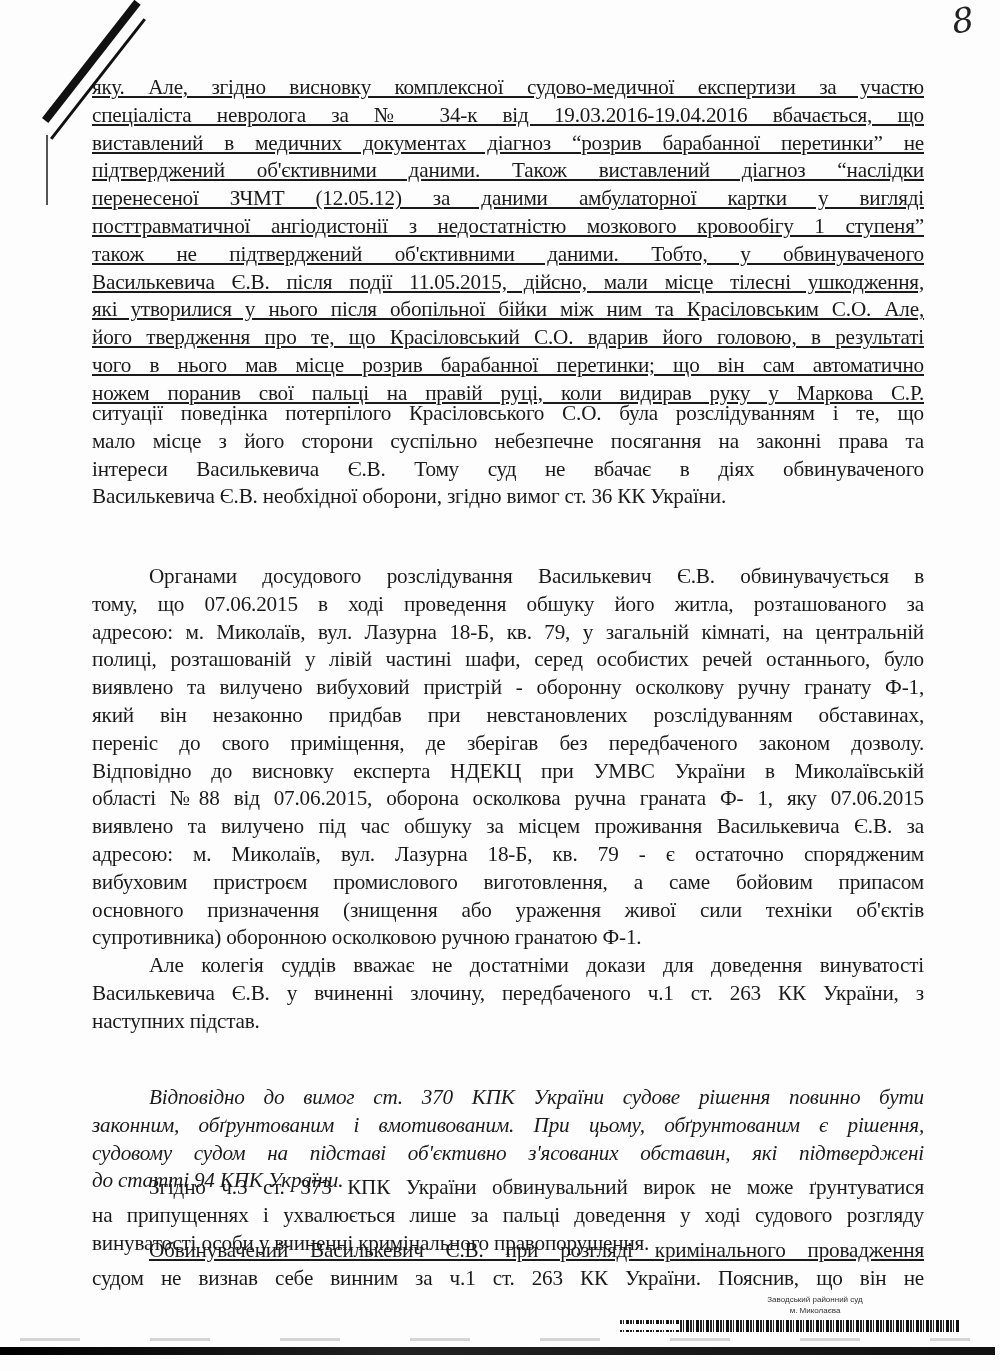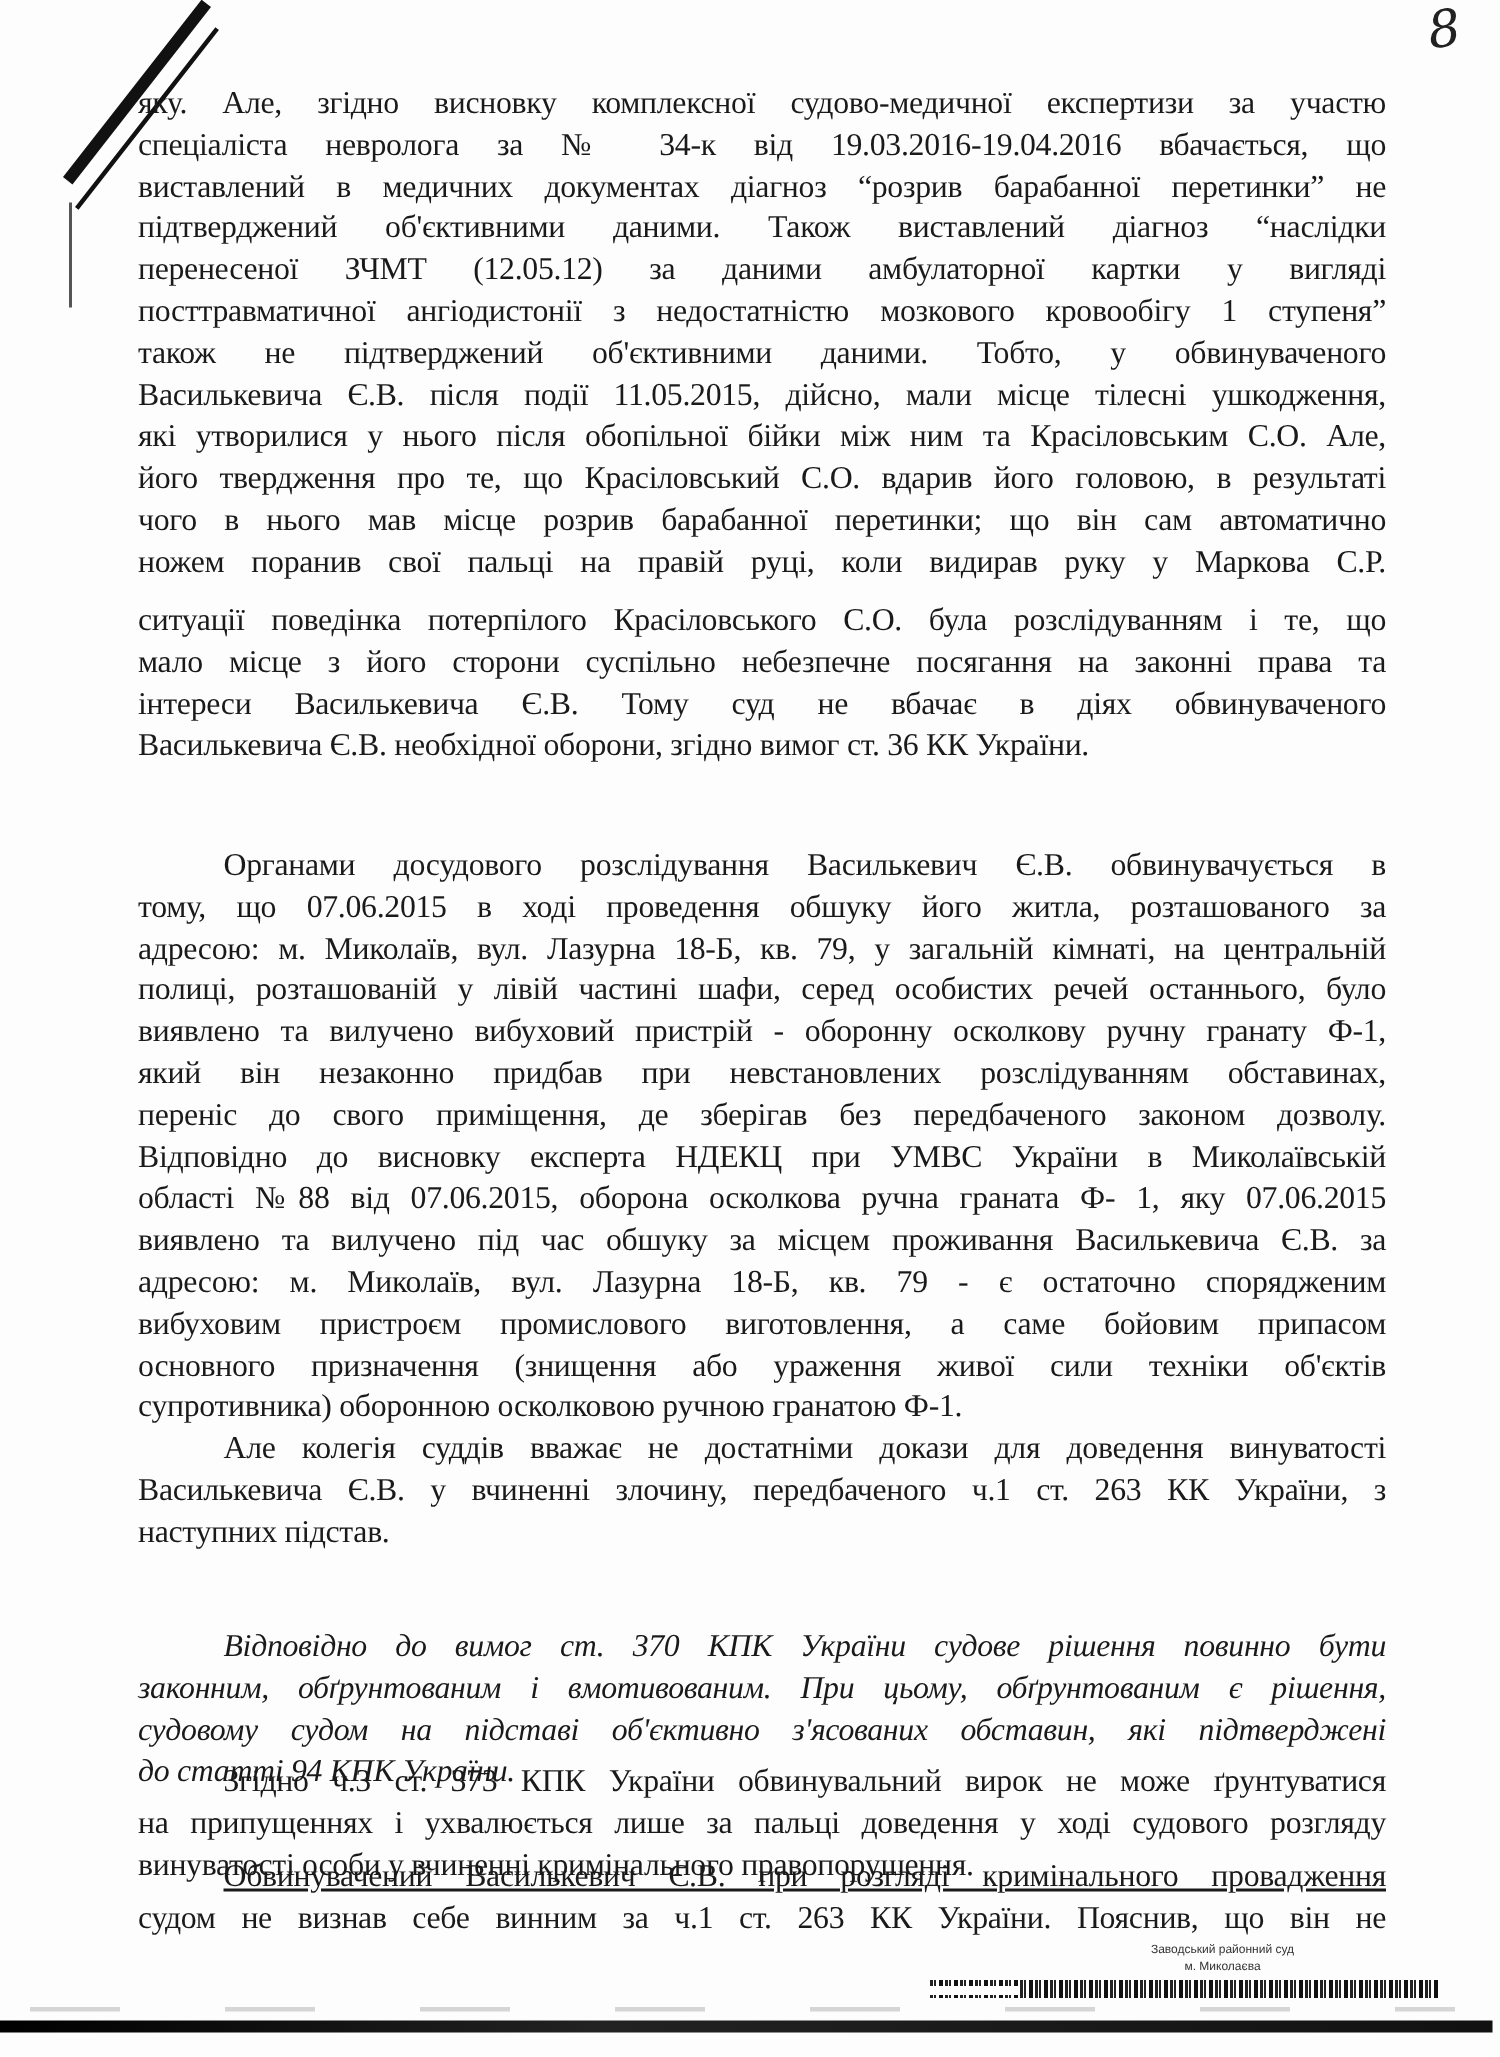--- a/index.html
+++ b/index.html
@@ -30,21 +30,21 @@
 </head>
 <body>
 
 <div class="page">
   <div class="page-number">8</div>
 
   <div class="slash slash1"></div>
   <div class="slash slash2"></div>
   <div class="margin-line"></div>
 
-  <div class="text-block" style="top:55px;">
+  <div class="text-block" style="top:74px;text-decoration:underline;">
     <span class="line">яку. Але, згідно висновку комплексної судово-медичної експертизи за участю</span>
     <span class="line">спеціаліста невролога за № 34-к від 19.03.2016-19.04.2016 вбачається, що</span>
     <span class="line">виставлений в медичних документах діагноз “розрив барабанної перетинки” не</span>
     <span class="line">підтверджений об'єктивними даними. Також виставлений діагноз “наслідки</span>
     <span class="line">перенесеної ЗЧМТ (12.05.12) за даними амбулаторної картки у вигляді</span>
     <span class="line">посттравматичної ангіодистонії з недостатністю мозкового кровообігу 1 ступеня”</span>
     <span class="line">також не підтверджений об'єктивними даними. Тобто, у обвинуваченого</span>
     <span class="line">Василькевича Є.В. після події 11.05.2015, дійсно, мали місце тілесні ушкодження,</span>
     <span class="line">які утворилися у нього після обопільної бійки між ним та Красіловським С.О. Але,</span>
     <span class="line">його твердження про те, що Красіловський С.О. вдарив його головою, в результаті</span>

